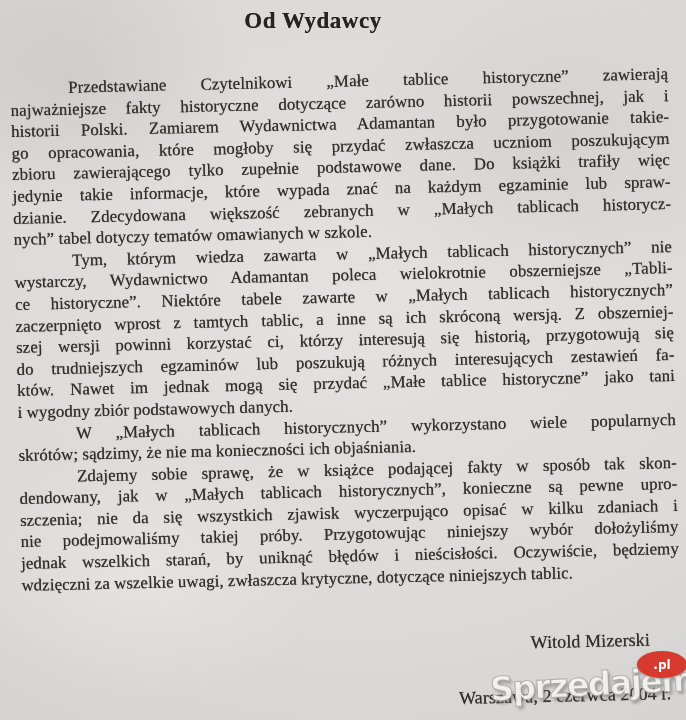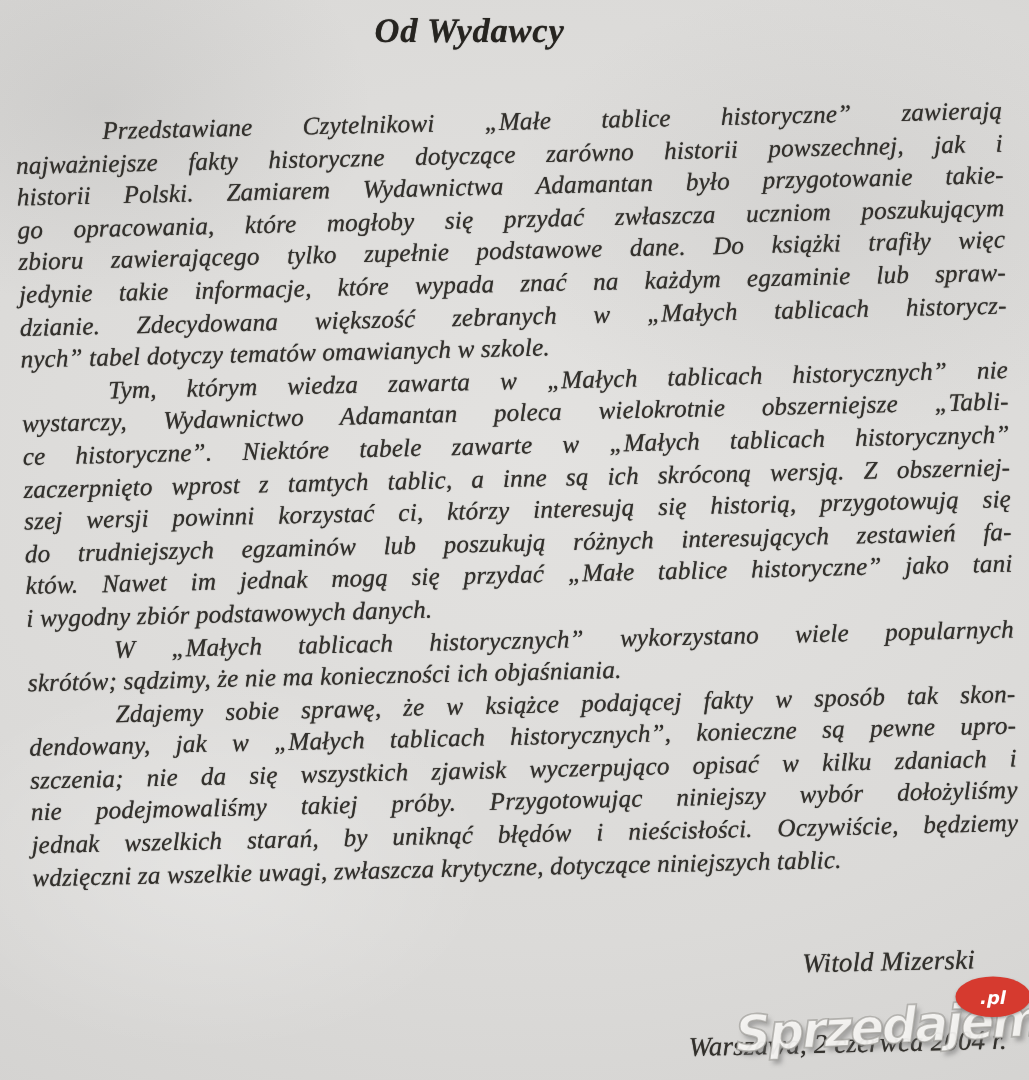--- a/index.html
+++ b/index.html
@@ -8,21 +8,20 @@
   }
   .page {
     position: relative;
     width: 686px;
     height: 720px;
     overflow: hidden;
     background:
       radial-gradient(130% 95% at 52% 42%, #e3e2e0 0%, #dbdad8 48%, #d3d2d0 78%, #c9c8c6 100%);
     font-family: "Liberation Serif", serif;
     color: #32302c;
-    font-style: italic;
   }
   
   .page::before {
     content: "";
     position: absolute;
     inset: 0;
     background:
       radial-gradient(40% 25% at 20% 80%, rgba(255,255,255,0.25), rgba(255,255,255,0) 70%),
       radial-gradient(45% 30% at 80% 20%, rgba(120,120,120,0.10), rgba(120,120,120,0) 70%),
       radial-gradient(35% 25% at 10% 10%, rgba(110,110,110,0.12), rgba(110,110,110,0) 75%);

